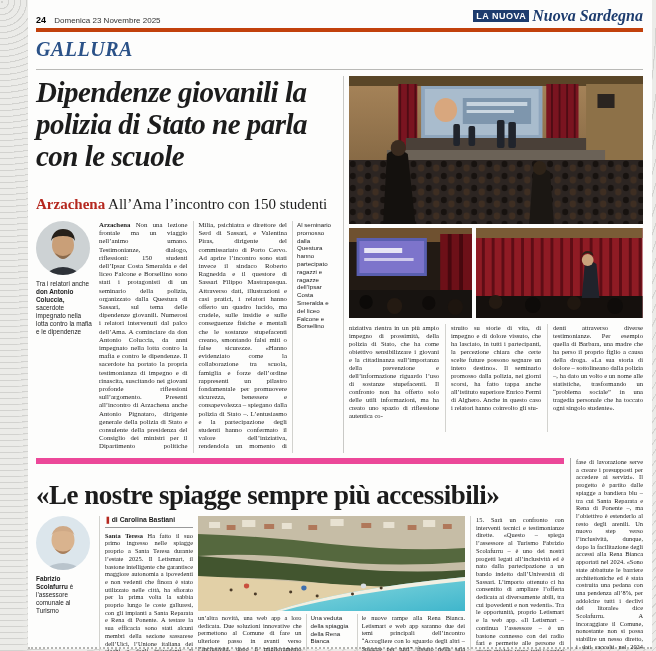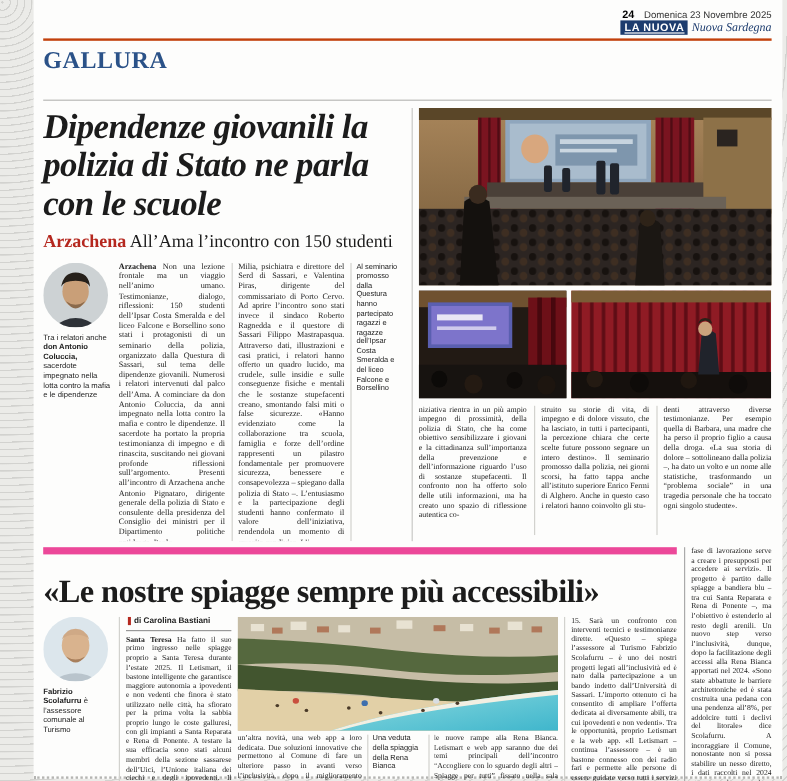--- a/index.html
+++ b/index.html
@@ -11,34 +11,34 @@
     font-family:"Liberation Serif","DejaVu Serif",serif;
     color:#1c1c1c;
   }
   .page{
     position:relative;margin-left:28px;width:624px;height:649px;
     background:#fdfdfc;padding:0 9px 0 8px;box-sizing:border-box;
     border-bottom:2px dotted #b5b5b2;
   }
   
   .hdr{display:flex;justify-content:space-between;align-items:flex-end;
-       padding-top:7px;border-bottom:2px solid #c2410c;padding-bottom:3px;flex-direction:column;}
+       padding-top:7px;border-bottom:4px solid #c2410c;padding-bottom:3px;}
   .hdr-left{font-family:"Liberation Sans",sans-serif;font-size:8px;color:#333;}
   .hdr-left b{font-size:9px;color:#000;margin-right:6px;}
   .masthead{display:flex;align-items:center;gap:3px;}
   .logo-box{background:#1d3c6e;color:#fff;font-family:"Liberation Sans",sans-serif;
-            font-weight:bold;font-size:9px;padding:1px 3px;letter-spacing:.5px;text-decoration:underline;}
-  .logo-script{font-style:italic;font-weight:normal;color:#1d3c6e;font-size:10px;}
-  .section-row{padding:6px 0 20px 0;border-bottom:1px solid #b9b9b6;}
+            font-weight:bold;font-size:9px;padding:1px 3px;letter-spacing:.5px;}
+  .logo-script{font-style:italic;font-weight:bold;color:#1d3c6e;font-size:16px;}
+  .section-row{padding:6px 0 8px 0;border-bottom:1px solid #b9b9b6;font-style:italic;}
   .section-title{color:#2b5288;font-weight:bold;font-size:20px;letter-spacing:.5px;}
   
   .a1{display:flex;gap:6px;margin-top:6px;}
   .a1-left{width:301px;flex:0 0 auto;}
   .a1-headline{font-size:29px;line-height:32px;font-weight:bold;letter-spacing:-.5px;margin:0;font-style:italic;}
-  .a1-kicker{font-size:15px;margin-top:8px;}
+  .a1-kicker{font-size:15px;margin-top:24px;}
   .kicker-loc{color:#b5281f;font-weight:bold;font-family:"Liberation Serif",serif;}
   .a1-bodyrow{display:flex;gap:5px;margin-top:8px;height:232px;overflow:hidden;}
   .side-col{width:58px;flex:0 0 auto;}
   .avatar{width:54px;height:54px;border-radius:50%;overflow:hidden;display:block;}
   .side-cap{font-family:"Liberation Sans",sans-serif;font-size:6.4px;line-height:8px;
             color:#222;margin-top:5px;}
   .side-cap b{display:inline;}
   .bodycol{flex:1 1 0;font-size:6.8px;line-height:8.2px;text-align:justify;
            overflow:hidden;border-left:1px solid #d2d2ce;padding-left:5px;}
   .bodycol.first{border-left:none;padding-left:0;}

